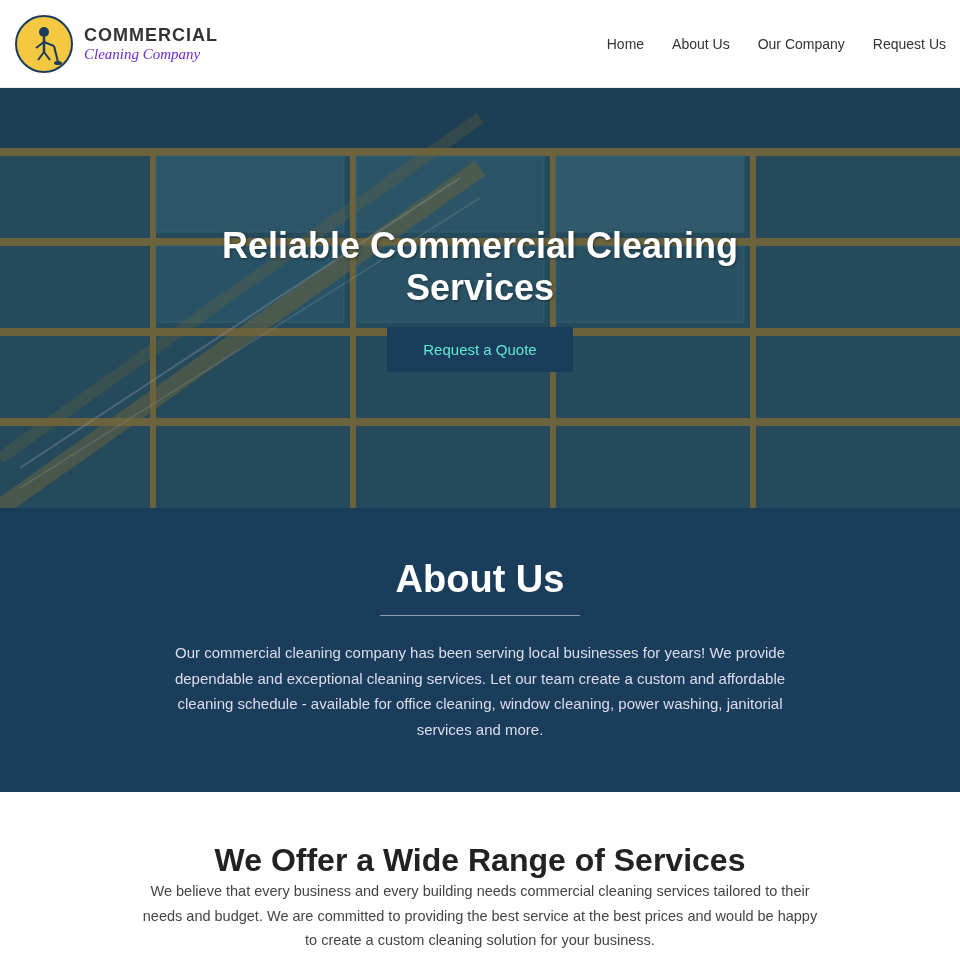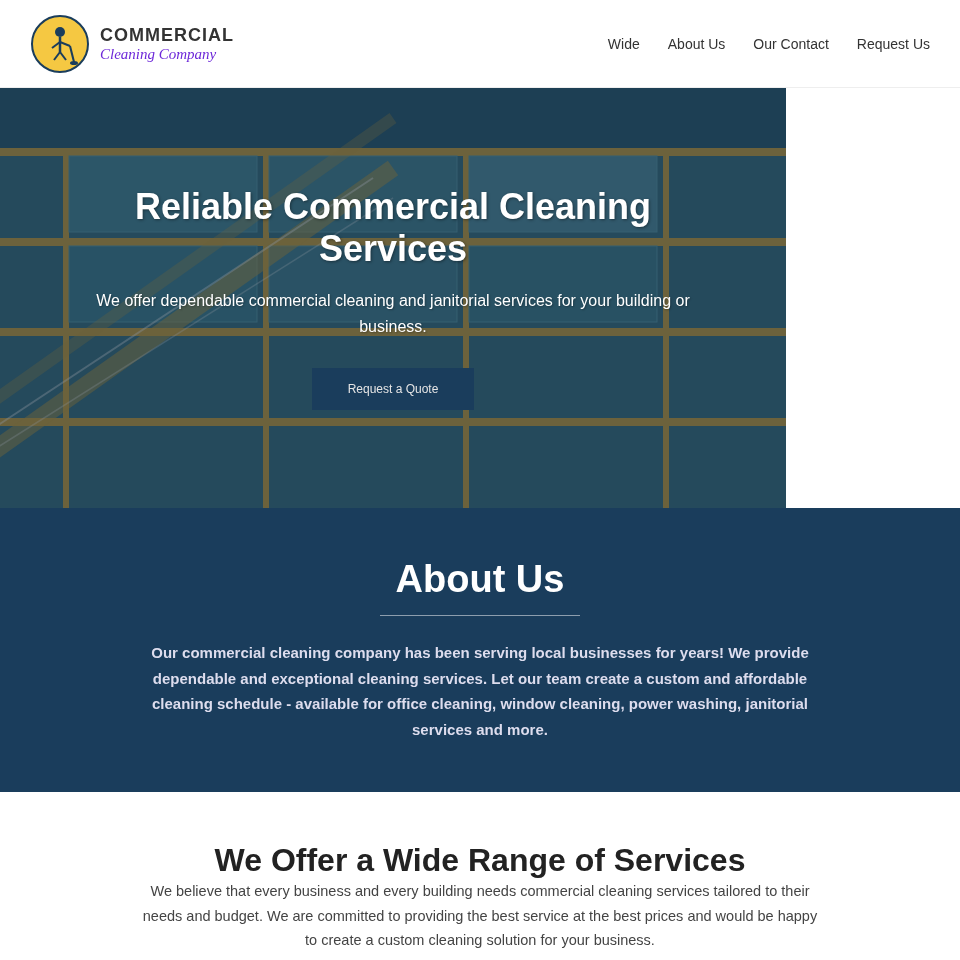--- a/index.html
+++ b/index.html
@@ -3,21 +3,21 @@
   <meta charset="utf-8">
   <style>
     * { margin: 0; padding: 0; box-sizing: border-box; }
     body { font-family: Georgia, 'Times New Roman', serif; width: 960px; overflow-x: hidden; background: #fff; }
 
     
     header {
       display: flex;
       align-items: center;
       justify-content: space-between;
-      padding: 12px 30px;
+      padding: 12px 14px;
       background: #fff;
       border-bottom: 1px solid #eee;
       height: 88px;
     }
     .logo-area {
       display: flex;
       align-items: center;
       gap: 10px;
     }
     .logo-icon {
@@ -51,21 +51,21 @@
       text-decoration: none;
       color: #333;
       font-family: Arial, sans-serif;
       font-size: 14px;
       cursor: pointer;
     }
 
     
     .hero {
       position: relative;
-      width: 786px;
+      width: 960px;
       height: 420px;
       overflow: hidden;
       display: flex;
       align-items: center;
       justify-content: center;
     }
     
     .hero-visual {
       position: absolute;
       inset: 0;
@@ -93,23 +93,23 @@
     .hero-content p {
       font-family: Arial, sans-serif;
       font-size: 16px;
       line-height: 1.6;
       margin-bottom: 28px;
       text-shadow: 1px 1px 2px rgba(0,0,0,0.3);
     }
     .btn-quote {
       display: inline-block;
       background: #1a3d5c;
-      color: #e5e5e5;
-      font-family: Arial, sans-serif;
-      font-size: 12px;
+      color: #5eead4;
+      font-family: Arial, sans-serif;
+      font-size: 15px;
       padding: 14px 36px;
       cursor: pointer;
       border: none;
       text-decoration: none;
     }
 
     
     .about-section {
       background: #1a3d5c;
       color: #fff;
@@ -126,21 +126,20 @@
       width: 200px;
       height: 1px;
       background: rgba(255,255,255,0.5);
       margin: 0 auto 24px;
     }
     .about-section p {
       font-family: Arial, sans-serif;
       font-size: 15px;
       line-height: 1.7;
       color: #dde;
-      font-weight: bold;
     }
 
     
     .services-section {
       background: #fff;
       text-align: center;
       padding: 50px 80px 40px;
     }
     .services-section h2 {
       font-family: Arial, sans-serif;
@@ -175,23 +174,23 @@
 
       <line x1="40" y1="32" x2="44" y2="48" stroke="#1a3d5c" stroke-width="2"></line>
       <ellipse cx="44" cy="49" rx="4" ry="2" fill="#1a3d5c"></ellipse>
     </svg>
     <div class="logo-text">
       <span class="company-name">Commercial</span>
       <span class="company-sub">Cleaning Company</span>
     </div>
   </div>
   <nav>
-    <a>Wide</a>
+    <a>Home</a>
     <a>About Us</a>
-    <a>Our Contact</a>
+    <a>Our Company</a>
     <a>Request Us</a>
   </nav>
 </header>
 
 <section class="hero">
 
   <div class="hero-visual">
     <svg viewBox="0 0 960 420" xmlns="http://www.w3.org/2000/svg" preserveAspectRatio="xMidYMid slice">
 
       <rect width="960" height="420" fill="#2a5a70"></rect>
@@ -219,21 +218,20 @@
       <line x1="0" y1="370" x2="480" y2="30" stroke="rgba(200,160,60,0.3)" stroke-width="12"></line>
 
       <line x1="20" y1="380" x2="460" y2="90" stroke="rgba(255,255,255,0.4)" stroke-width="2"></line>
       <line x1="20" y1="400" x2="480" y2="110" stroke="rgba(255,255,255,0.3)" stroke-width="1.5"></line>
 
       <rect width="960" height="420" fill="rgba(15,35,55,0.5)"></rect>
     </svg>
   </div>
   <div class="hero-content">
     <h1>Reliable Commercial Cleaning Services</h1>
-    <p>We offer dependable commercial cleaning and janitorial services for your building or business.</p>
     <a class="btn-quote">Request a Quote</a>
   </div>
 </section>
 
 <section class="about-section">
   <h2>About Us</h2>
   <div class="about-divider"></div>
   <p>Our commercial cleaning company has been serving local businesses for years! We provide dependable and exceptional cleaning services. Let our team create a custom and affordable cleaning schedule - available for office cleaning, window cleaning, power washing, janitorial services and more.</p>
 </section>
 

